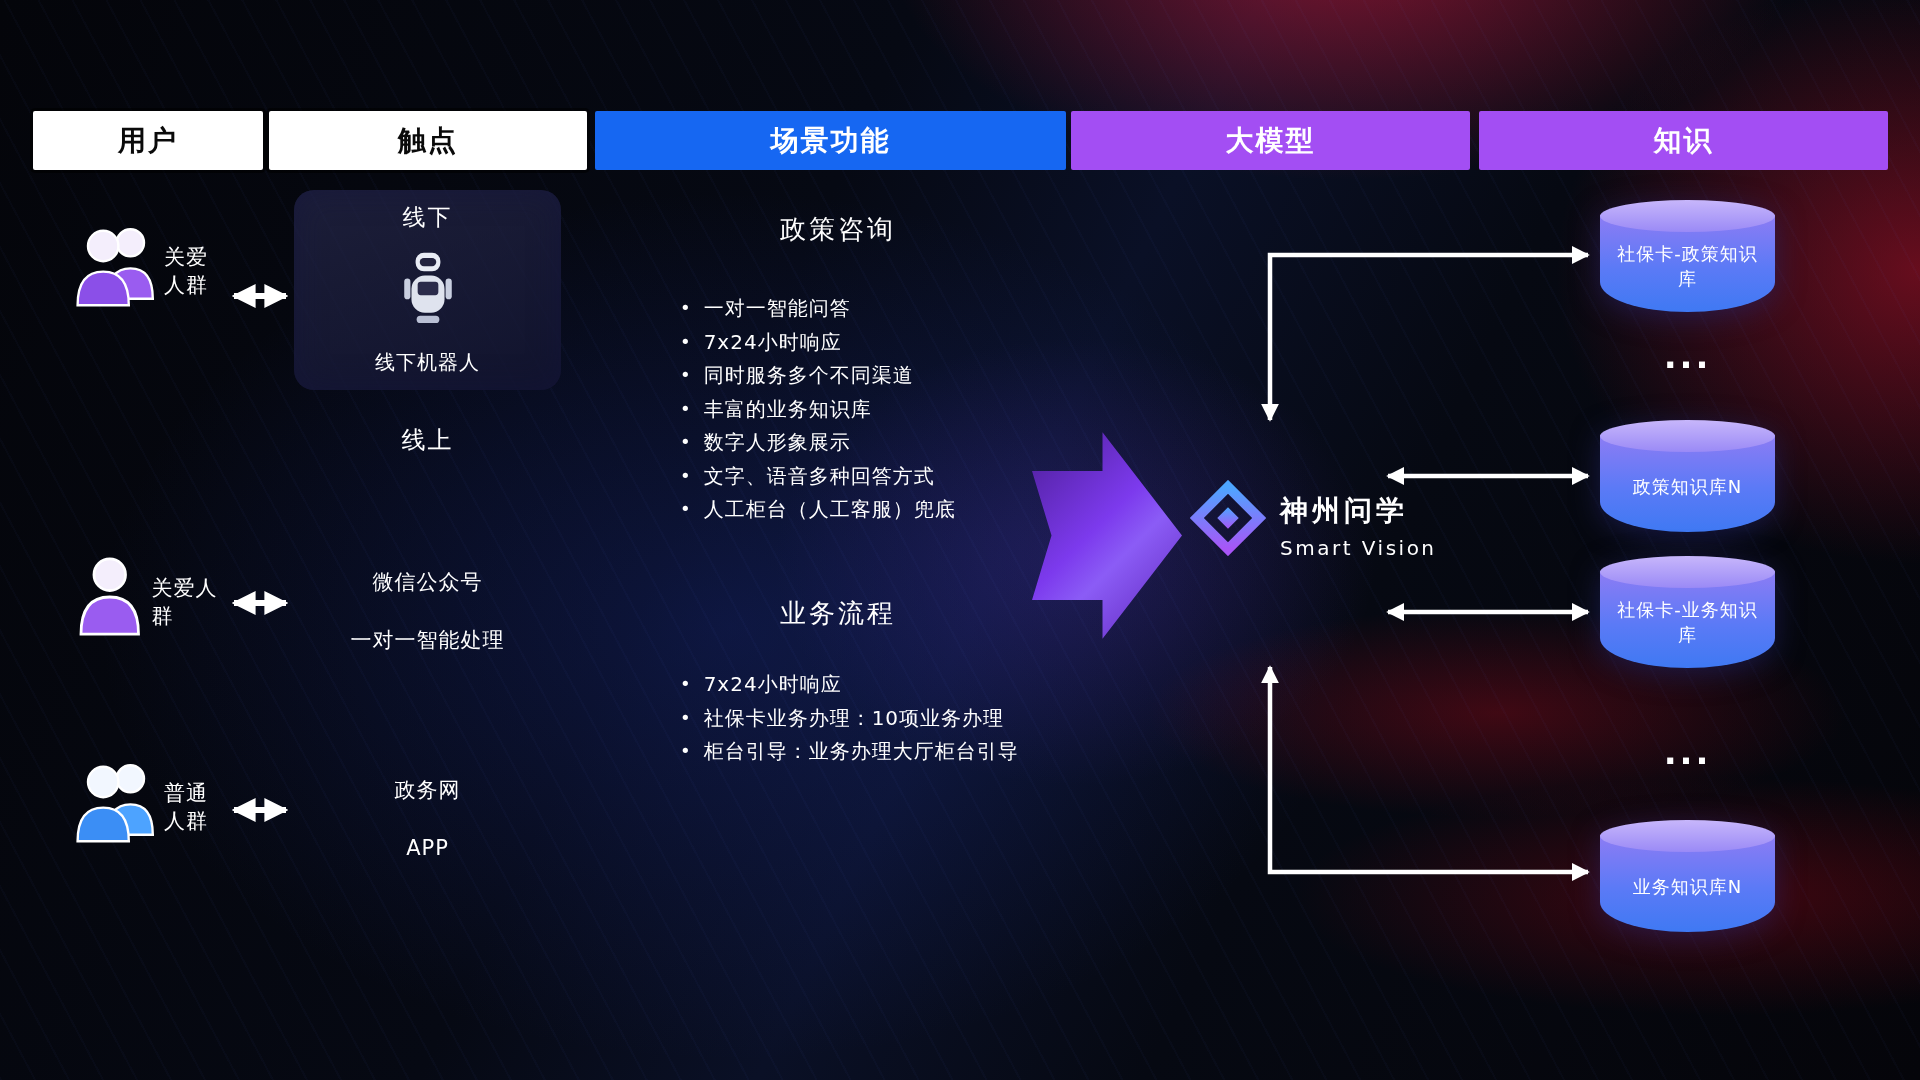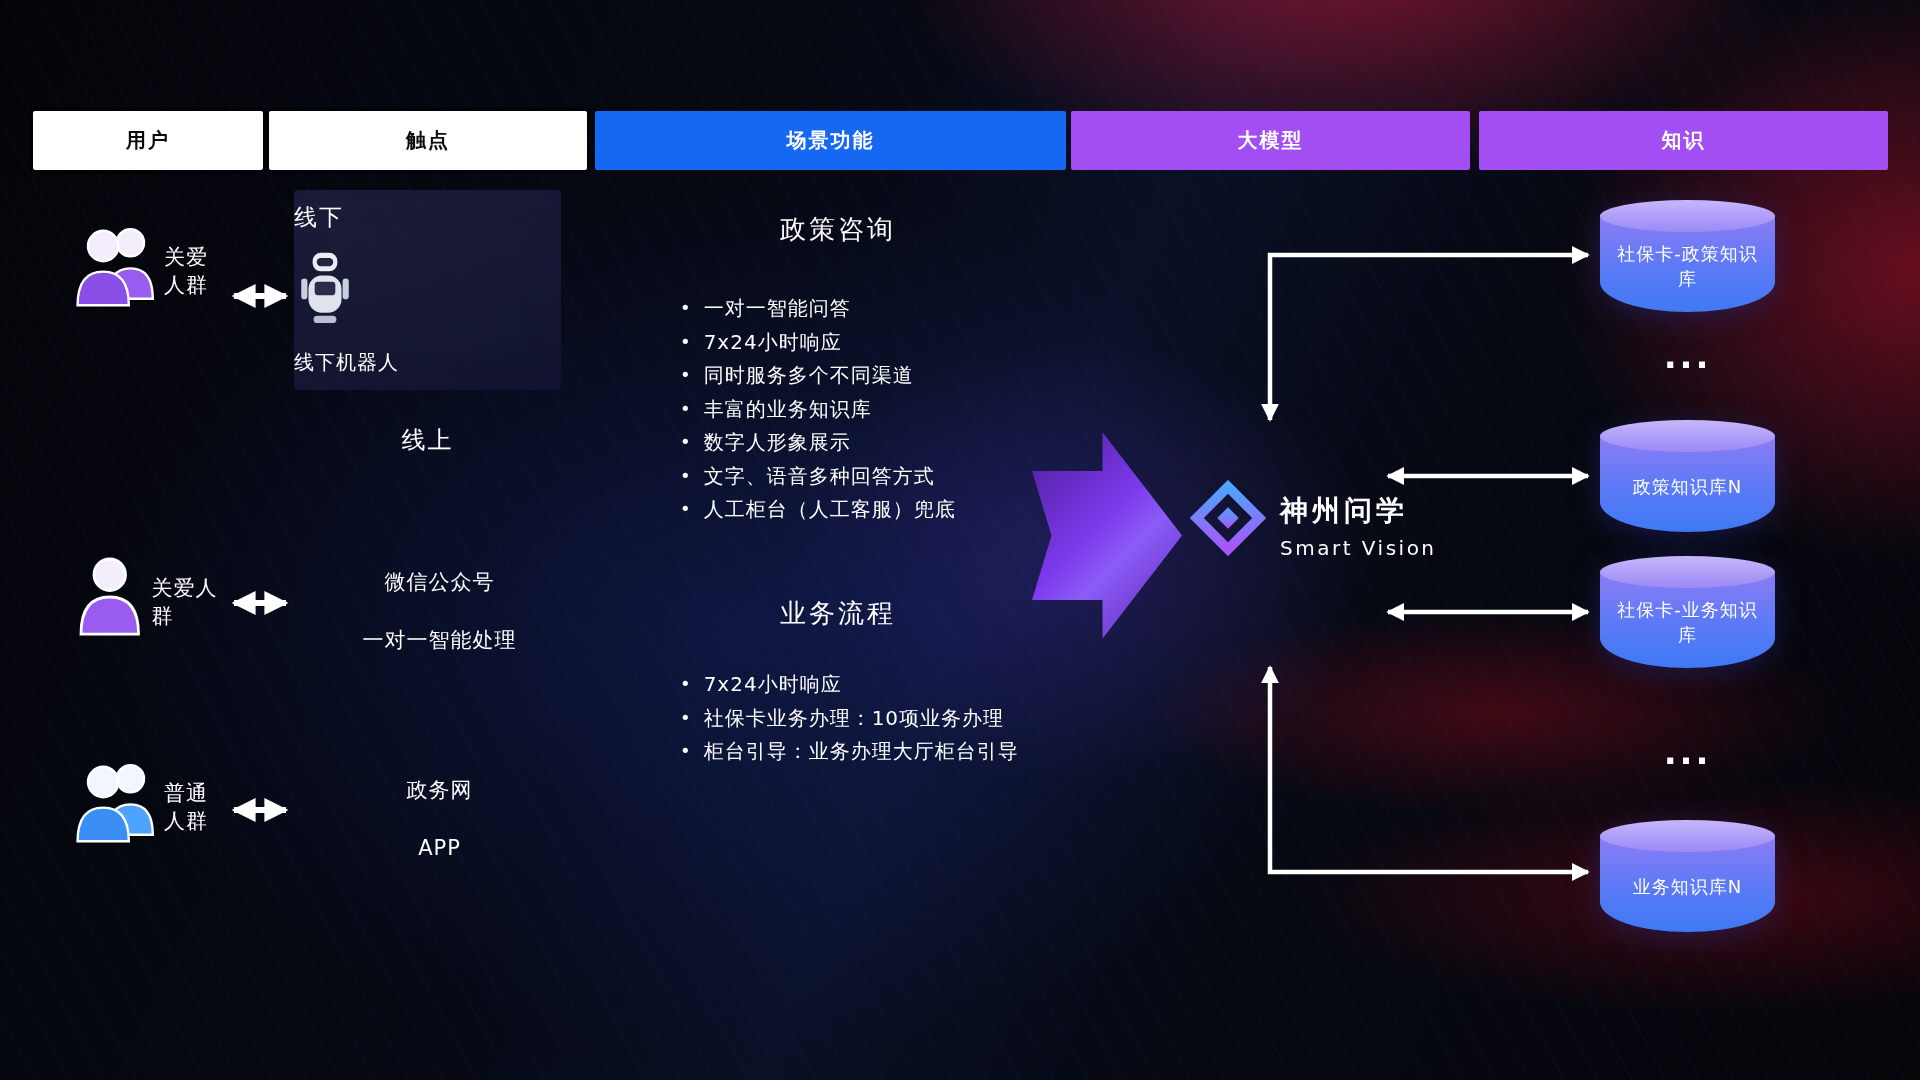--- a/index.html
+++ b/index.html
@@ -18,50 +18,50 @@
       linear-gradient(115deg,#04050a 0%,#060913 38%,#0a1026 52%,#060912 68%,#05050a 100%);
   }
   .stage::before{
     content:""; position:absolute; inset:0; pointer-events:none; opacity:.55;
     background:repeating-linear-gradient(62deg, rgba(90,120,255,.055) 0 2px, transparent 2px 30px);
   }
 
   
   .col-hdr{
     position:absolute; top:111px; height:59px; display:flex; align-items:center; justify-content:center;
-    font-size:20px; font-weight:700; letter-spacing:2px; border-radius:2px;
+    font-size:28px; font-weight:700; letter-spacing:2px; border-radius:2px;
   }
   .hdr-white{ background:#ffffff; color:#0a0a0a; box-shadow:0 0 0 3px rgba(0,0,0,.55); }
   .hdr-blue{ background:#1667f2; color:#fff; }
   .hdr-purple{ background:#a34ef3; color:#fff; }
   #hdr-users   { left:33px;   width:230px; }
   #hdr-touch   { left:269px;  width:318px; }
   #hdr-scene   { left:595px;  width:471px; }
   #hdr-model   { left:1071px; width:399px; }
   #hdr-knowledge{ left:1479px; width:409px; }
 
   
   .user-block{ position:absolute; width:160px; display:flex; flex-direction:row; align-items:center; }
   .user-block .ulabel{ font-size:21px; margin-top:10px; letter-spacing:1px; }
   #user-1{ left:68px; top:210px; }
   #user-2{ left:68px; top:550px; }
   #user-3{ left:68px; top:746px; }
 
   
   .tp-box{
-    position:absolute; left:294px; top:190px; width:267px; height:200px; border-radius:4px;
+    position:absolute; left:294px; top:190px; width:267px; height:200px; border-radius:20px;
     background:linear-gradient(160deg, rgba(44,46,86,.60), rgba(18,20,46,.88));
     box-shadow:0 0 30px rgba(20,20,60,.55) inset;
-    display:flex; flex-direction:column; justify-content:space-between;
+    display:flex; flex-direction:column; align-items:center; justify-content:space-between;
     padding:12px 0 14px 0;
   }
   .tp-title{ font-size:23px; letter-spacing:2px; }
   .tp-robot-label{ font-size:20px; letter-spacing:1px; }
   .tp-online{ position:absolute; left:294px; top:424px; width:267px; text-align:center; font-size:24px; letter-spacing:2px; }
-  .tp-channel{ position:absolute; left:306px; width:267px; text-align:center; font-size:21px; letter-spacing:1px; }
+  .tp-channel{ position:absolute; left:294px; width:267px; text-align:center; font-size:21px; letter-spacing:1px; }
   #ch-0{ top:568px; } #ch-1{ top:626px; } #ch-2{ top:776px; } #ch-3{ top:836px; }
 
   
   .scene-title{ position:absolute; width:300px; text-align:center; font-size:26px; letter-spacing:3px; }
   #policy-title{ left:688px; top:212px; }
   #business-title{ left:688px; top:596px; }
   .bullets{ position:absolute; list-style:none; font-size:20px; letter-spacing:1px; }
   .bullets li{ line-height:32.5px; white-space:nowrap; }
   .bullets li::before{ content:"•"; margin-right:12px; font-size:18px; position:relative; top:-1px; }
   #policy-list{ left:680px; top:292px; }

